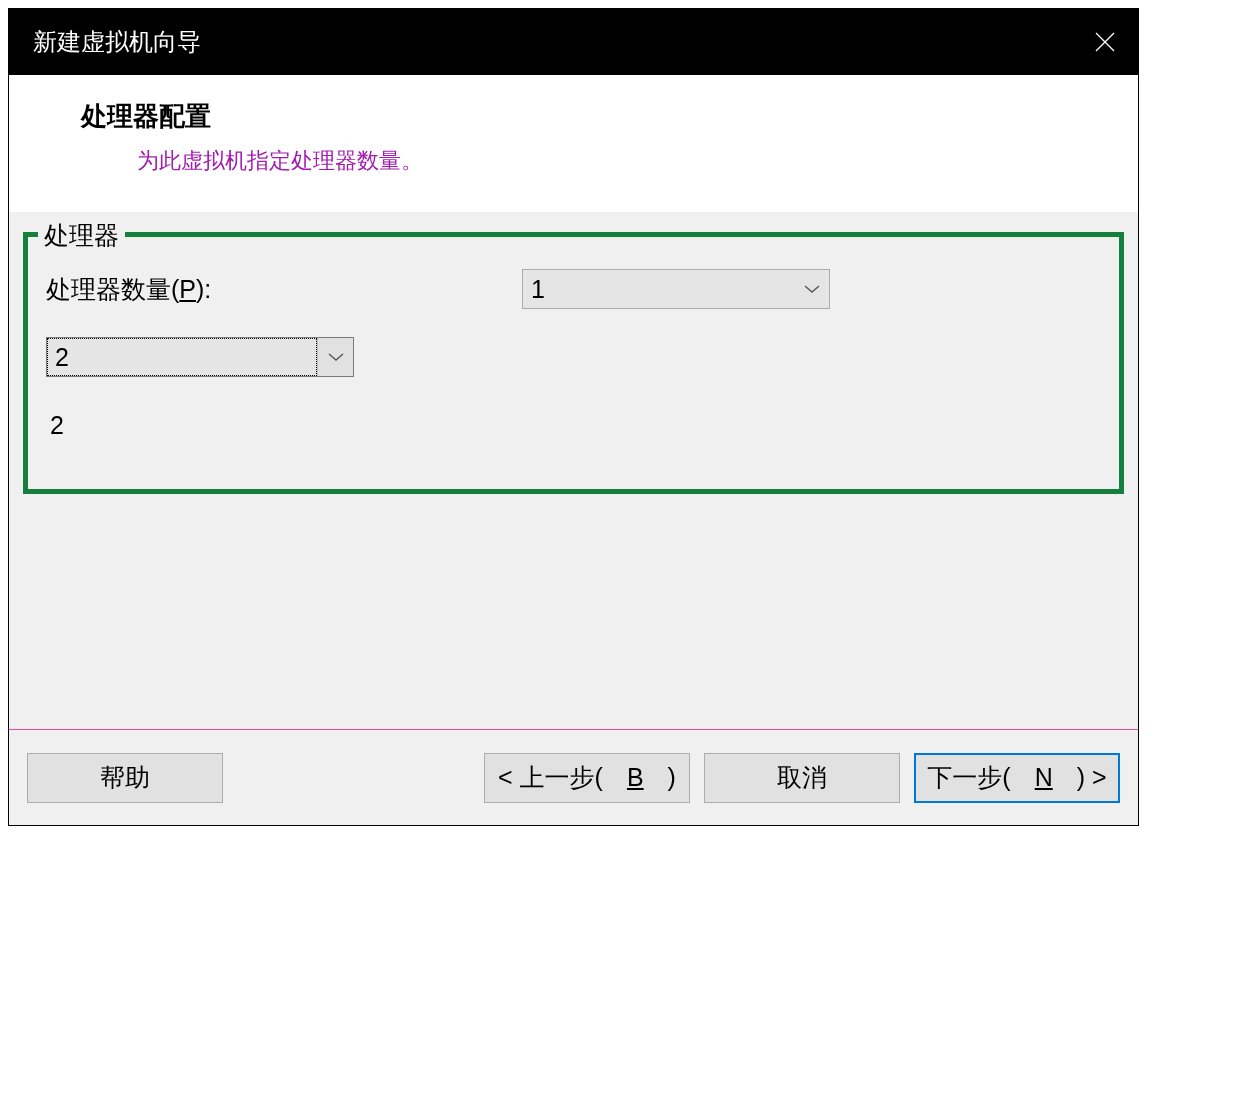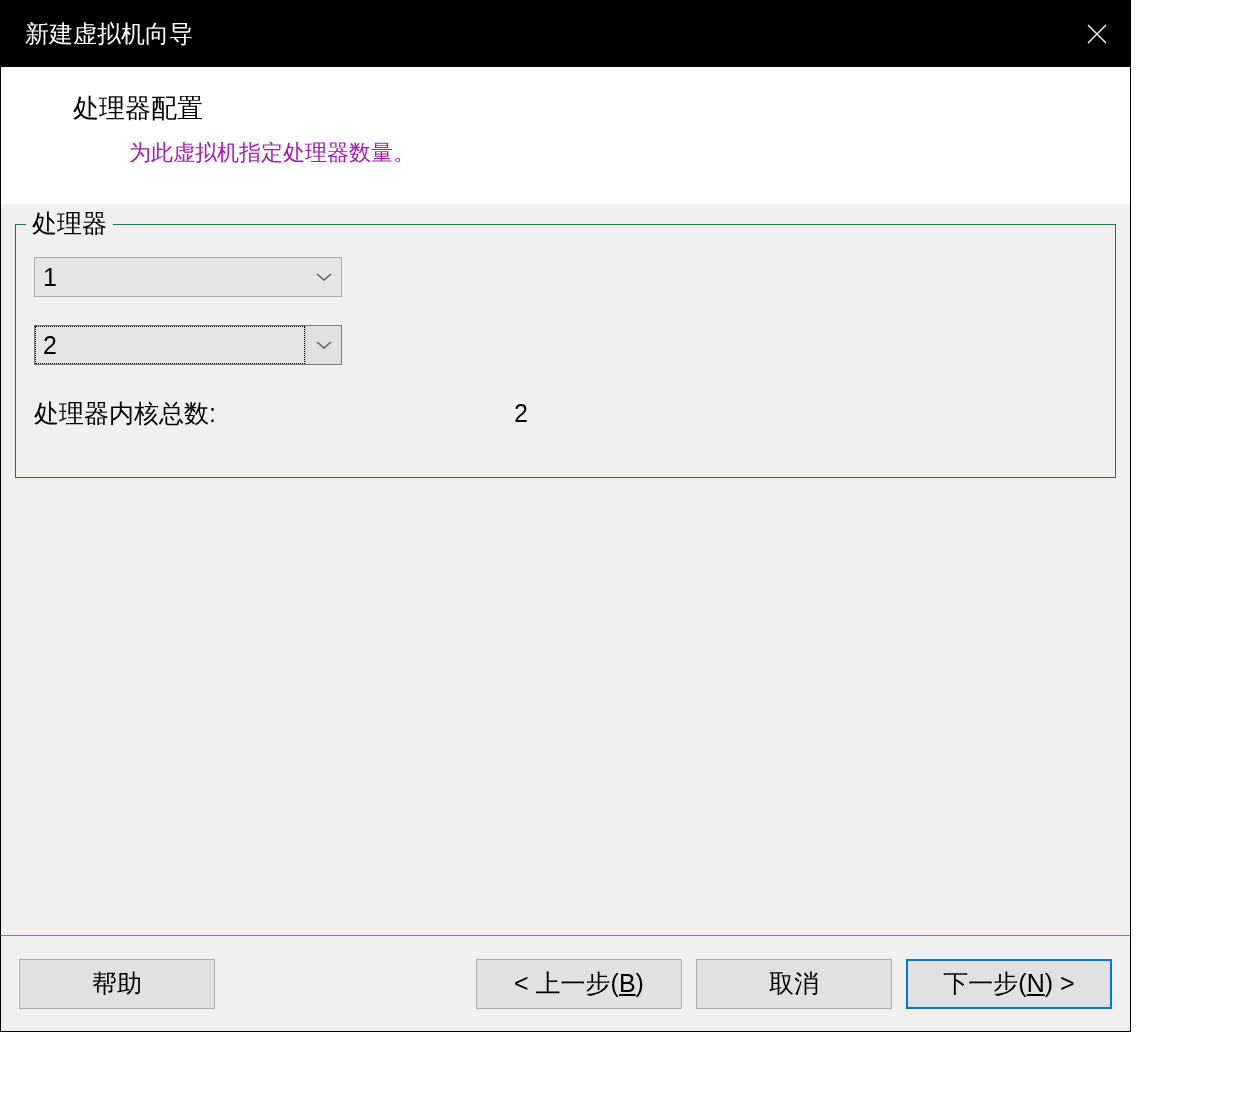--- a/index.html
+++ b/index.html
@@ -5,22 +5,22 @@
     * { box-sizing: border-box; margin: 0; padding: 0; }
     body {
       font-family: "Microsoft YaHei", "Segoe UI", sans-serif;
       background: #fff;
       width: 1239px;
       height: 1115px;
       overflow: hidden;
     }
     .window {
       width: 1131px;
-      height: 1032px;
-      margin: 0;
+      height: 818px;
+      margin: 8px;
       border: 1px solid #000;
       background: #fff;
       display: flex;
       flex-direction: column;
       position: relative;
     }
     .titlebar {
       background: #000;
       color: #fff;
       height: 66px;
@@ -46,37 +46,37 @@
       height: 22px;
       stroke: #fff;
       stroke-width: 1.3;
     }
     .header-section {
       background: #fff;
       padding: 24px 0 36px 0;
     }
     .header-title {
       font-size: 26px;
-      font-weight: 400;
+      font-weight: 700;
       color: #000;
       margin-left: 72px;
     }
     .header-subtitle {
       font-size: 22px;
       color: #a21caf;
       margin-left: 128px;
       margin-top: 12px;
     }
     .body-section {
       background: #f0f0f0;
       flex: 1;
       padding: 20px 14px 0 14px;
     }
     .groupbox {
-      border: 1px solid #15803d;
+      border: 5px solid #15803d;
       position: relative;
       padding: 28px 18px 40px 18px;
       background: #f0f0f0;
     }
     .groupbox-legend {
       position: absolute;
       top: -18px;
       left: 10px;
       background: #f0f0f0;
       padding: 0 6px;
@@ -157,21 +157,21 @@
       font-size: 25px;
       color: #000;
       cursor: pointer;
       display: flex;
       align-items: center;
       justify-content: center;
       font-family: inherit;
     }
     .btn .ul { text-decoration: underline; }
     .btn.help { width: 196px; }
-    .btn.nav { width: 206px; }
+    .btn.nav { width: 206px; gap: 24px; }
     .btn.cancel { width: 196px; }
     .btn.primary {
       border: 2px solid #0078d7;
       background: #e1e1e1;
     }
     .footer-spacer { flex: 1; }
     .footer .btn + .btn { margin-left: 14px; }
     .watermark {
       position: absolute;
       right: 0;
@@ -202,20 +202,23 @@
   <div class="header-section">
     <div class="header-title">处理器配置</div>
     <div class="header-subtitle">为此虚拟机指定处理器数量。</div>
   </div>
 
   <div class="body-section">
     <div class="groupbox">
       <span class="groupbox-legend">处理器</span>
 
       <div class="form-row">
+        <div class="form-label">
+          <span>处理器数量(</span><span class="ul">P</span><span>):</span>
+        </div>
         <div class="combo">
           <div class="combo-value">1</div>
           <div class="combo-arrow">
             <svg viewBox="0 0 16 10">
                 <polyline points="1,2 8,8 15,2"></polyline>
               </svg>
           </div>
         </div>
       </div>
 
@@ -224,21 +227,20 @@
           <div class="combo-value">2</div>
           <div class="combo-arrow">
             <svg viewBox="0 0 16 10">
                 <polyline points="1,2 8,8 15,2"></polyline>
               </svg>
           </div>
         </div>
       </div>
 
       <div class="form-row">
-        <div class="form-label">处理器内核总数:</div>
         <div class="static-value">2</div>
       </div>
 
     </div>
   </div>
 
   <div class="footer">
     <button class="btn help">帮助</button>
     <div class="footer-spacer"></div>
     <button class="btn nav">

